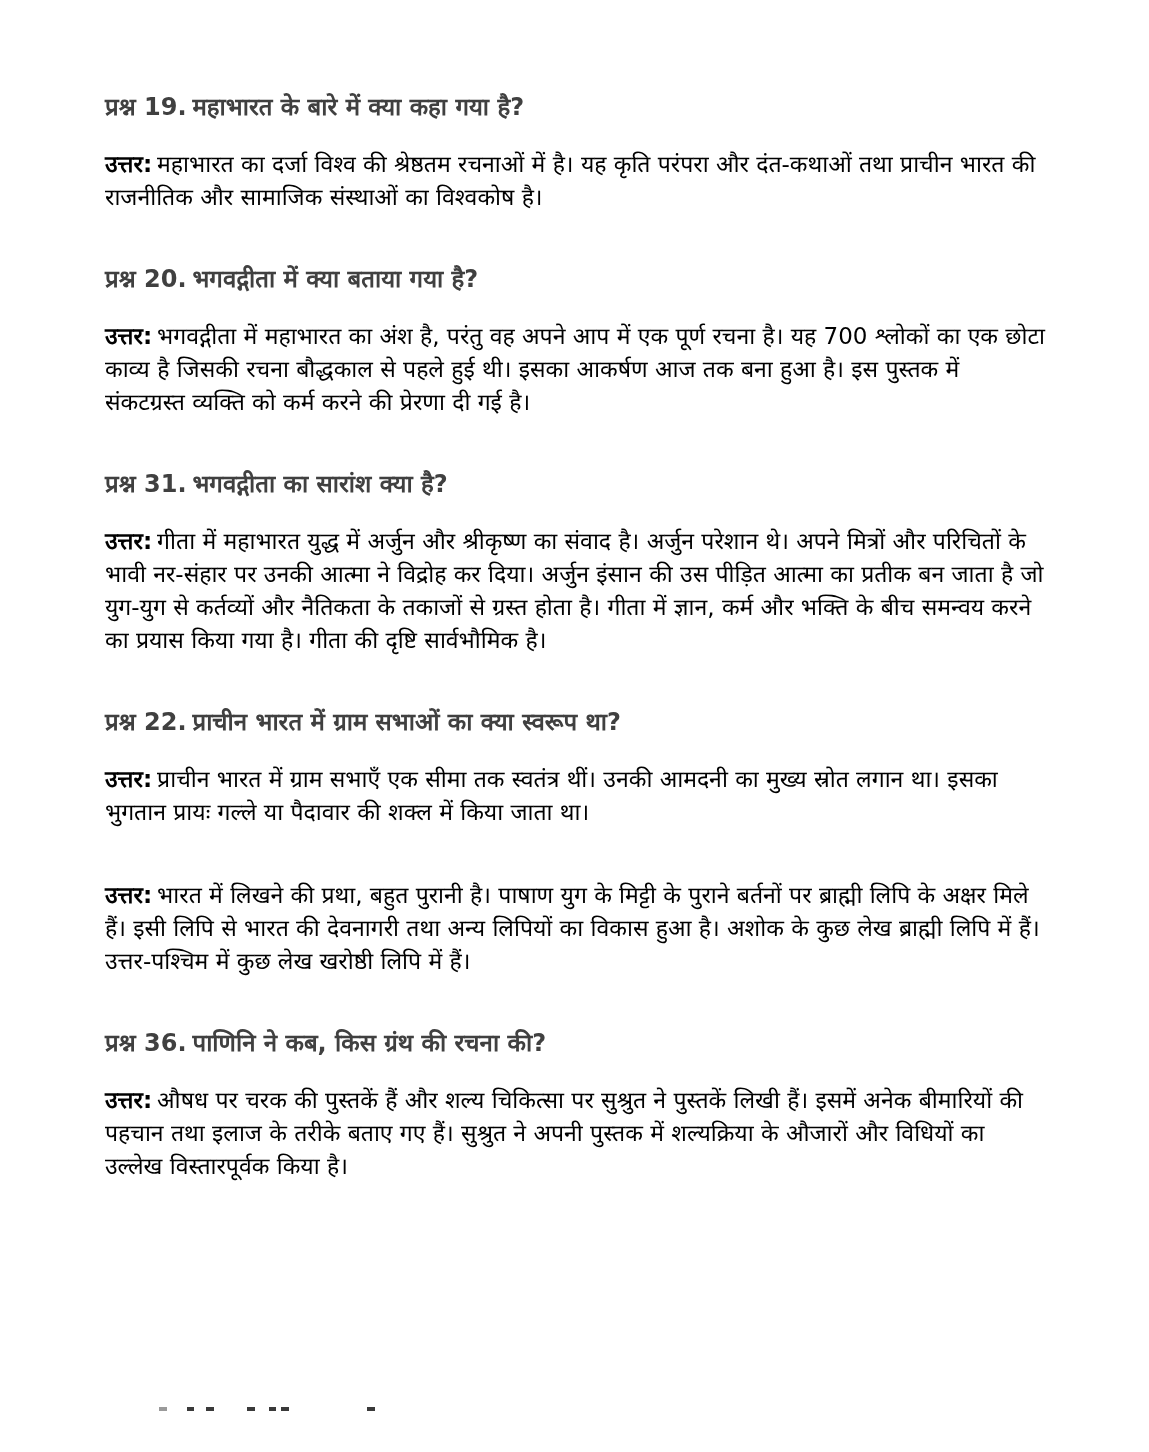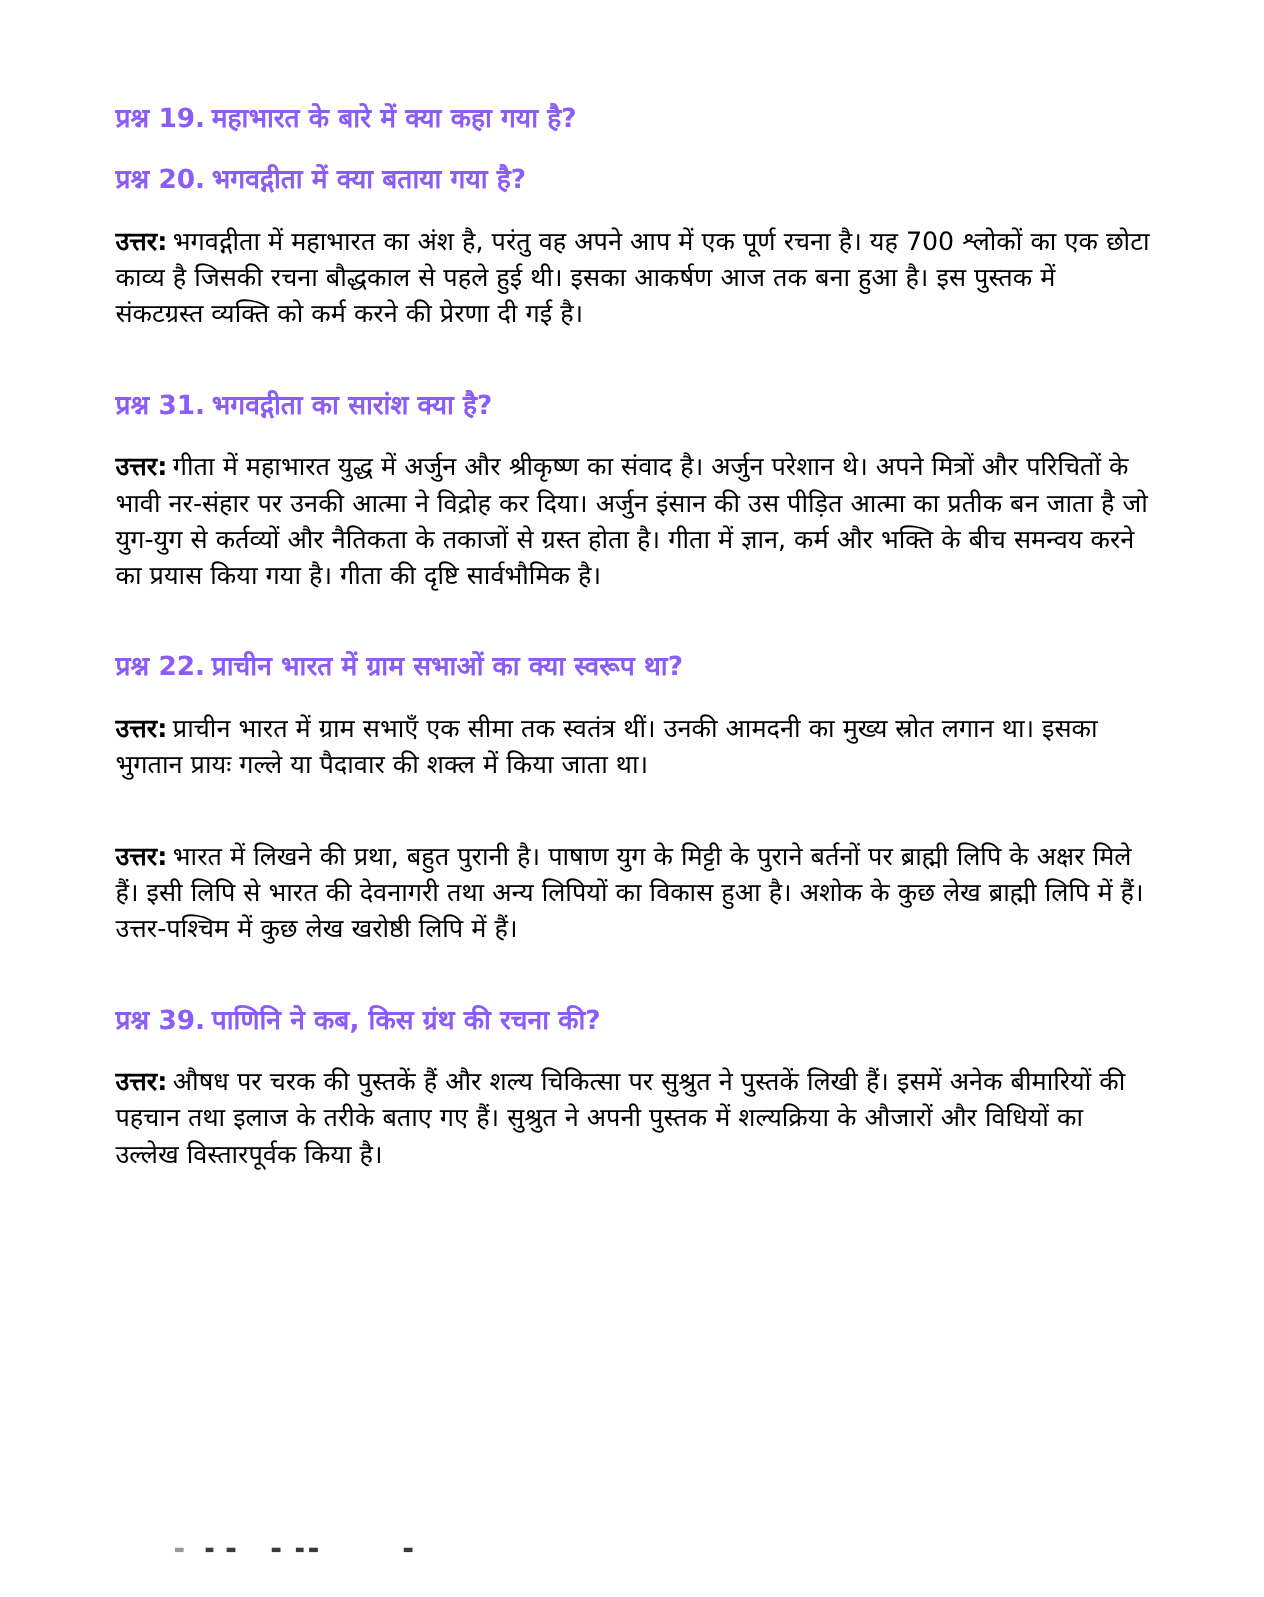--- a/index.html
+++ b/index.html
@@ -18,21 +18,21 @@
     padding: 92px 104px 0 105px;
     box-sizing: border-box;
     background: #ffffff;
   }
   .qa { margin: 0; }
   .qa h3.q {
     margin: 0 0 26px 0;
     font-size: 24px;
     line-height: 30px;
     font-weight: bold;
-    color: #8b5cf6;
+    color: #404040;
   }
   .qa h3.q .qnum { margin-right: 6px; }
   .qa p.a {
     margin: 0 0 50px 0;
     font-size: 23px;
     line-height: 33px;
     font-weight: normal;
     color: #000000;
     text-align: left;
   }
@@ -51,20 +51,21 @@
     display: block;
   }
 </style>
 </head>
 <body>
 
 <div class="page">
 
   <section class="qa">
     <h3 class="q"><span class="qnum">प्रश्न 19.</span><span>महाभारत के बारे में क्या कहा गया है?</span></h3>
+    <p class="a"><strong class="alabel">उत्तर:</strong><span>महाभारत का दर्जा विश्व की श्रेष्ठतम रचनाओं में है। यह कृति परंपरा और दंत-कथाओं तथा प्राचीन भारत की राजनीतिक और सामाजिक संस्थाओं का विश्वकोष है।</span></p>
   </section>
 
   <section class="qa">
     <h3 class="q"><span class="qnum">प्रश्न 20.</span><span>भगवद्गीता में क्या बताया गया है?</span></h3>
     <p class="a"><strong class="alabel">उत्तर:</strong><span>भगवद्गीता में महाभारत का अंश है, परंतु वह अपने आप में एक पूर्ण रचना है। यह 700 श्लोकों का एक छोटा काव्य है जिसकी रचना बौद्धकाल से पहले हुई थी। इसका आकर्षण आज तक बना हुआ है। इस पुस्तक में संकटग्रस्त व्यक्ति को कर्म करने की प्रेरणा दी गई है।</span></p>
   </section>
 
   <section class="qa">
     <h3 class="q"><span class="qnum">प्रश्न 31.</span><span>भगवद्गीता का सारांश क्या है?</span></h3>
     <p class="a"><strong class="alabel">उत्तर:</strong><span>गीता में महाभारत युद्ध में अर्जुन और श्रीकृष्ण का संवाद है। अर्जुन परेशान थे। अपने मित्रों और परिचितों के भावी नर-संहार पर उनकी आत्मा ने विद्रोह कर दिया। अर्जुन इंसान की उस पीड़ित आत्मा का प्रतीक बन जाता है जो युग-युग से कर्तव्यों और नैतिकता के तकाजों से ग्रस्त होता है। गीता में ज्ञान, कर्म और भक्ति के बीच समन्वय करने का प्रयास किया गया है। गीता की दृष्टि सार्वभौमिक है।</span></p>
@@ -73,21 +74,21 @@
   <section class="qa">
     <h3 class="q"><span class="qnum">प्रश्न 22.</span><span>प्राचीन भारत में ग्राम सभाओं का क्या स्वरूप था?</span></h3>
     <p class="a"><strong class="alabel">उत्तर:</strong><span>प्राचीन भारत में ग्राम सभाएँ एक सीमा तक स्वतंत्र थीं। उनकी आमदनी का मुख्य स्रोत लगान था। इसका भुगतान प्रायः गल्ले या पैदावार की शक्ल में किया जाता था।</span></p>
   </section>
 
   <section class="qa">
     <p class="a"><strong class="alabel">उत्तर:</strong><span>भारत में लिखने की प्रथा, बहुत पुरानी है। पाषाण युग के मिट्टी के पुराने बर्तनों पर ब्राह्मी लिपि के अक्षर मिले हैं। इसी लिपि से भारत की देवनागरी तथा अन्य लिपियों का विकास हुआ है। अशोक के कुछ लेख ब्राह्मी लिपि में हैं। उत्तर-पश्चिम में कुछ लेख खरोष्ठी लिपि में हैं।</span></p>
   </section>
 
   <section class="qa">
-    <h3 class="q"><span class="qnum">प्रश्न 39.</span><span>पाणिनि ने कब, किस ग्रंथ की रचना की?</span></h3>
+    <h3 class="q"><span class="qnum">प्रश्न 36.</span><span>पाणिनि ने कब, किस ग्रंथ की रचना की?</span></h3>
   </section>
 
   <section class="qa">
     <p class="a"><strong class="alabel">उत्तर:</strong><span>औषध पर चरक की पुस्तकें हैं और शल्य चिकित्सा पर सुश्रुत ने पुस्तकें लिखी हैं। इसमें अनेक बीमारियों की पहचान तथा इलाज के तरीके बताए गए हैं। सुश्रुत ने अपनी पुस्तक में शल्यक्रिया के औजारों और विधियों का उल्लेख विस्तारपूर्वक किया है।</span></p>
   </section>
 
 </div>
 
 <div class="clipped-line">
   <i style="left:159px; width:8px; background:#9a9a9a;"></i>

